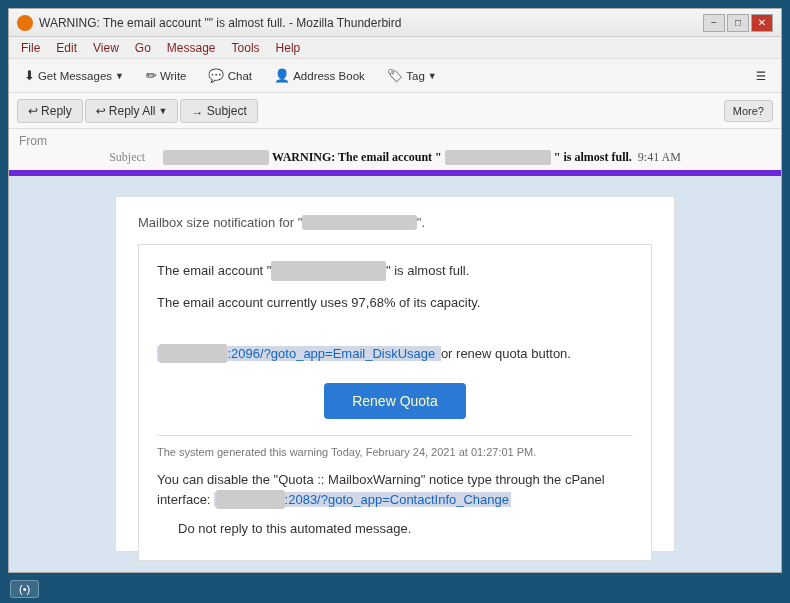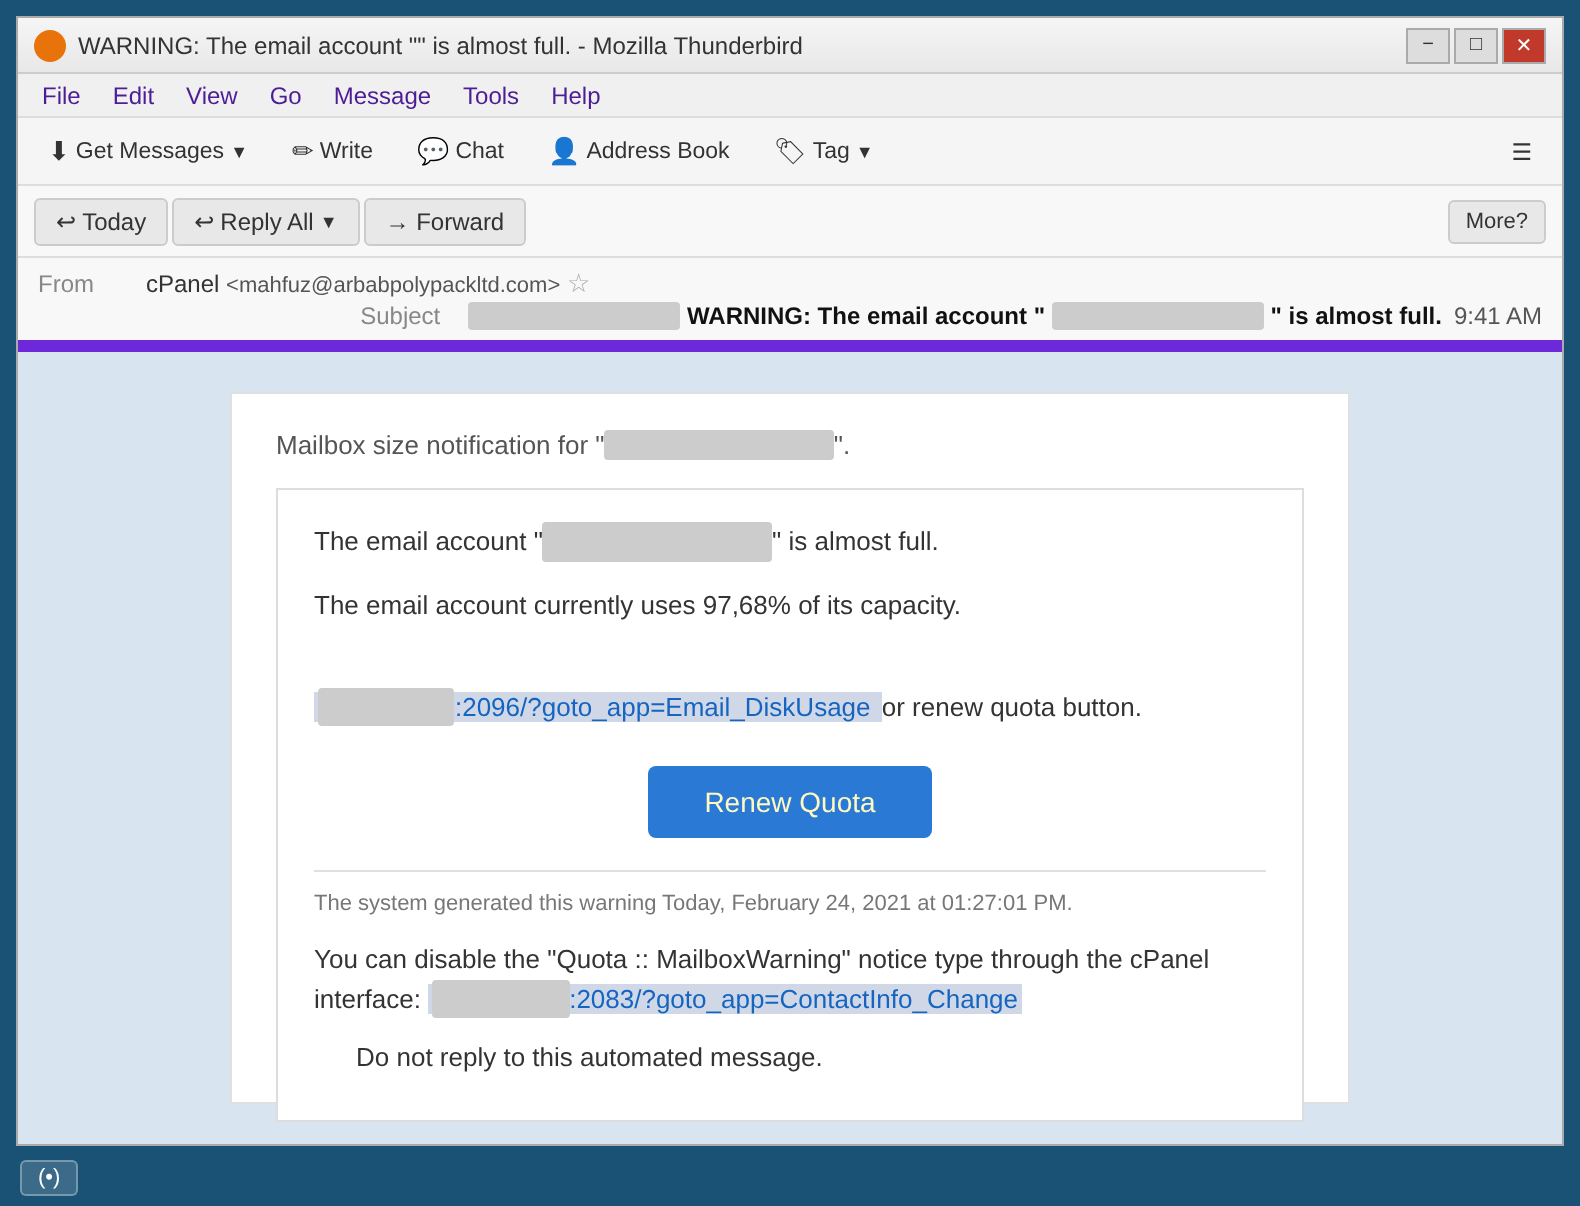--- a/index.html
+++ b/index.html
@@ -89,21 +89,21 @@
       background: #f0f0f0;
       display: flex;
       align-items: center;
       padding: 0 4px;
       border-bottom: 1px solid #ddd;
       flex-shrink: 0;
     }
     .menu-item {
       padding: 2px 8px;
       font-size: 12px;
-      color: #4c1d95;
+      color: #7f1d1d;
       cursor: pointer;
     }
 
     
     .toolbar {
       height: 34px;
       background: #f5f5f5;
       display: flex;
       align-items: center;
       padding: 0 6px;
@@ -171,21 +171,22 @@
       gap: 6px;
     }
     .header-label {
       color: #888;
       min-width: 48px;
     }
     .header-value { color: #333; }
     .subject-row {
       display: flex;
       align-items: center;
-      justify-content: flex-end;
+      justify-content: center;
+      font-family: Liberation Serif, serif;
     }
     .subject-text { font-weight: bold; font-size: 12px; color: #111; }
     .timestamp { font-size: 12px; color: #555; }
     .blurred-text {
       background: #ccc;
       color: transparent;
       border-radius: 2px;
       padding: 0 2px;
       user-select: none;
       display: inline-block;
@@ -359,45 +360,39 @@
     </button>
     <div class="spacer"></div>
     <button class="toolbar-btn">
       <span>☰</span>
     </button>
   </div>
 
   <div class="email-toolbar">
     <button class="email-action-btn">
       <span>↩</span>
-      <span>Today</span>
+      <span>Reply</span>
     </button>
     <button class="email-action-btn">
       <span>↩</span>
       <span>Reply All</span>
       <span class="arr">▼</span>
     </button>
     <button class="email-action-btn">
-      <span>→ Forward</span>
+      <span>→ Subject</span>
     </button>
     <div class="spacer"></div>
     <button class="email-action-btn more-btn">
       <span>More?</span>
     </button>
   </div>
 
   <div class="email-headers">
     <div class="header-row">
       <span class="header-label">From</span>
-      <span class="header-value">
-        <span>cPanel</span>
-        <span style="color:#888; font-size:11px;"> </span>
-        <span style="color:#555;font-size:11px;">&lt;mahfuz@arbabpolypackltd.com&gt;</span>
-        <span class="star-icon">☆</span>
-      </span>
     </div>
     <div class="header-row subject-row">
       <span class="header-label">Subject</span>
       <span class="subject-text">
         <span class="blurred-text">████████████</span>
         <span> WARNING: The email account "</span>
         <span class="blurred-text">████████████</span>
         <span>" is almost full.</span>
       </span>
       <span class="timestamp">9:41 AM</span>

